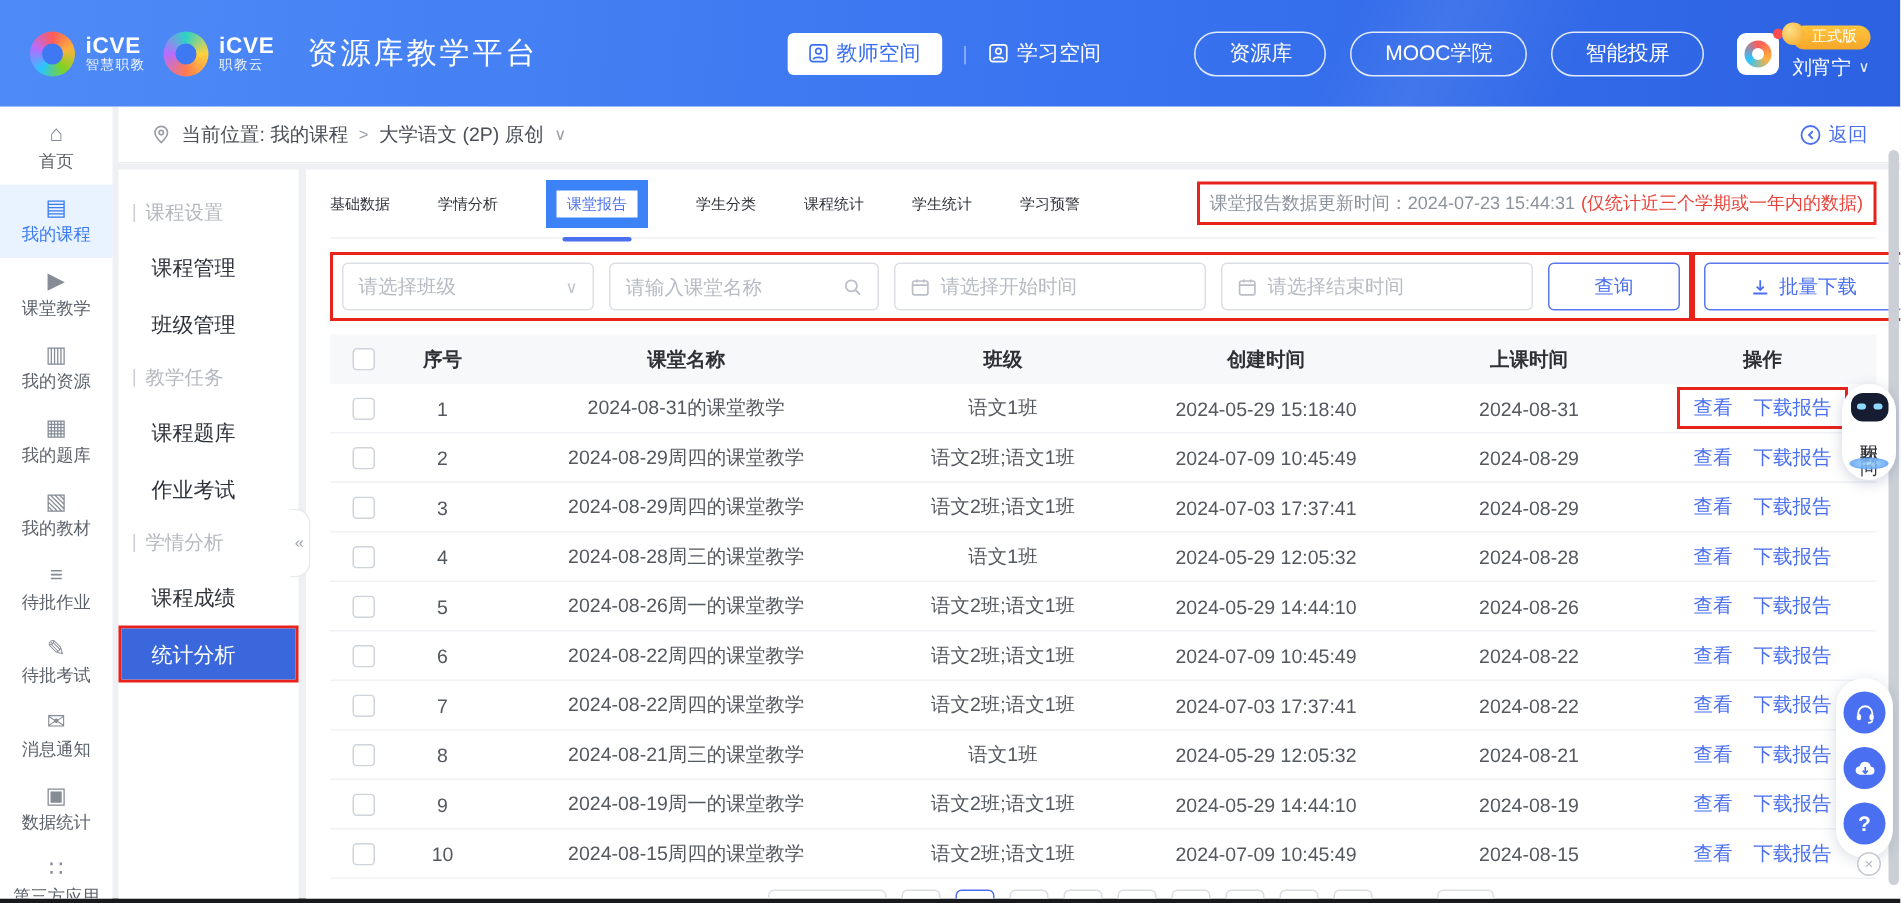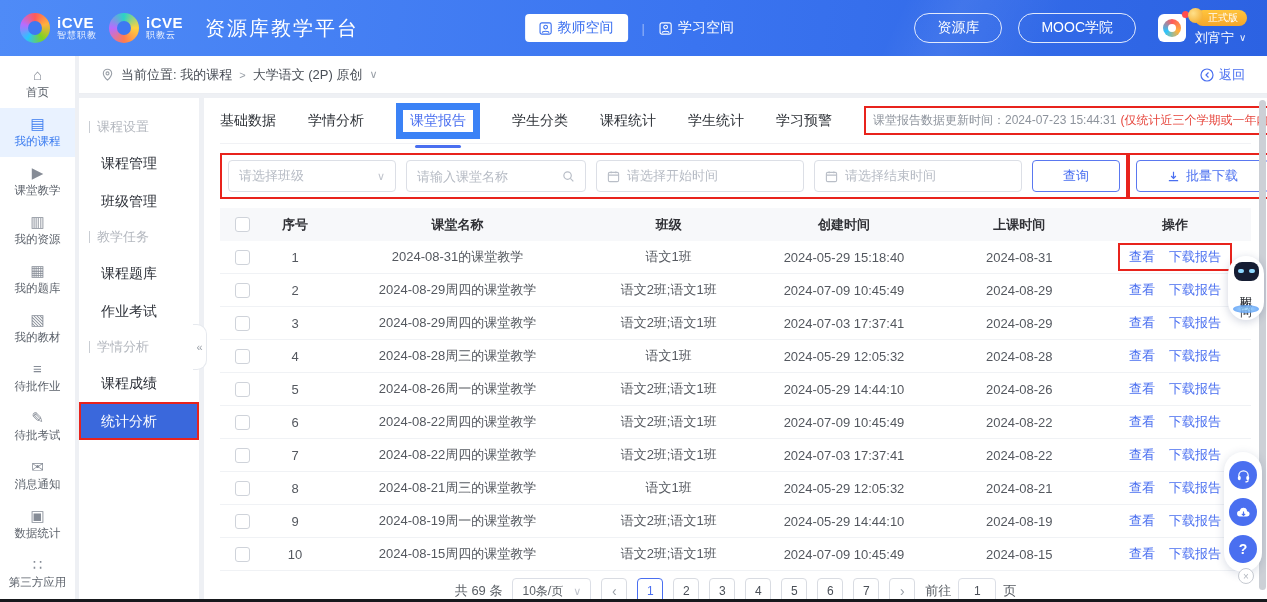--- a/index.html
+++ b/index.html
@@ -1,21 +1,21 @@
 <!DOCTYPE html>
 <html><head>
 <meta charset="utf-8">
 <style>
   *{margin:0;padding:0;box-sizing:border-box;}
   html,body{background:#fff;}
   body{font-family:"Liberation Sans","DejaVu Sans",sans-serif;}
   .app{position:relative;width:1267px;height:602px;background:#eef0f4;overflow:hidden;border-bottom:3px solid #17191d;}
 
   
-  .topbar{height:56px;background:linear-gradient(96deg,#4f8bf7 0%,#3a74f0 55%,#2c62e2 100%);display:flex;align-items:center;padding:0 20px;position:relative;color:#fff;}
+  .topbar{height:71px;background:linear-gradient(96deg,#4f8bf7 0%,#3a74f0 55%,#2c62e2 100%);display:flex;align-items:center;padding:0 20px;position:relative;color:#fff;}
   .topbar::after{content:"";position:absolute;right:0;top:0;width:45%;height:100%;background:linear-gradient(115deg,transparent 35%,rgba(255,255,255,.07) 45%,transparent 62%);pointer-events:none;}
   .logo-group{display:flex;align-items:center;gap:7px;margin-right:12px;}
   .logo-mark{width:30px;height:30px;border-radius:50%;background:conic-gradient(#ff5a5a,#ffb13d,#7ed321,#29c5ff,#b86bff,#ff5a5a);position:relative;flex:0 0 auto;}
   .logo-mark::after{content:"";position:absolute;inset:8px;border-radius:50%;background:#3e78f2;}
   .logo-mark.alt{background:conic-gradient(#2bd3c6,#ffd23d,#ff7a4f,#b86bff,#2bd3c6);}
   .logo-text{line-height:1.05;}
   .logo-text .en{font-weight:bold;font-size:15px;letter-spacing:.5px;}
   .logo-text .cn{font-size:9px;opacity:.92;letter-spacing:1px;}
   .app-title{font-size:20px;margin-left:10px;font-weight:500;letter-spacing:2px;}
   .top-center{position:absolute;left:50%;top:0;height:100%;transform:translateX(-52%);display:flex;align-items:center;gap:14px;}
@@ -54,21 +54,21 @@
   .side-group{height:34px;padding-left:10px;color:#b4b8bf;font-size:13px;display:flex;align-items:center;gap:7px;cursor:default;}
   .side-group::before{content:"";width:1px;height:12px;background:#c9cdd3;}
   .red-outline{border:2px solid #e8231c;}
   .side-item.active{background:#3a68dc;color:#fff;padding-left:20px;height:34px;line-height:34px;}
   .collapse-tab{position:absolute;left:114px;top:226px;width:14px;height:46px;background:#fff;border:1px solid #e6e9ee;border-left:none;border-radius:0 10px 10px 0;display:flex;align-items:center;justify-content:center;color:#9aa0a8;font-size:11px;cursor:pointer;z-index:3;}
 
   .main{flex:1;background:#fff;margin-left:5px;padding:0 16px;display:flex;flex-direction:column;min-width:0;}
 
   
   .tabs-row{display:flex;align-items:center;height:46px;border-bottom:1px solid #f1f2f5;gap:32px;position:relative;flex:0 0 auto;}
-  .tab{font-size:14px;color:#2f3339;cursor:pointer;position:relative;white-space:nowrap;}
+  .tab{font-size:10px;color:#2f3339;cursor:pointer;position:relative;white-space:nowrap;}
   .tab.active{color:#4a6ff0;}
   .tab .tab-inner{display:inline-block;}
   .tab.active .tab-inner{border:7px solid #3b82f6;padding:2px 7px;}
   .tab.active::after{content:"";position:absolute;left:50%;transform:translateX(-50%);bottom:-9px;width:46px;height:3px;background:#4a6ff0;border-radius:2px;}
   .notice{margin-left:auto;border:2px solid #e8231c;padding:4px 7px;font-size:12px;display:flex;gap:4px;align-items:center;white-space:nowrap;}
   .notice .muted{color:#8d939c;}
   .notice .warn{color:#e6453c;}
 
   
   .filter-row{display:flex;align-items:center;margin:9px 0 4px;flex:0 0 auto;}
@@ -164,20 +164,21 @@
               <path d="M3.5 11.5c0-2 7-2 7 0"></path>
             </svg>
           </span>
         <span>学习空间</span>
       </div>
     </div>
 
     <div class="top-right">
       <button class="pill">资源库</button>
       <button class="pill">MOOC学院</button>
+      <button class="pill">智能投屏</button>
       <div class="user">
         <div class="avatar">
             <span class="mini"></span>
           </div>
         <div class="user-col">
           <span class="ver-badge">正式版</span>
           <span class="user-name">
             <span>刘宵宁</span>
             <span class="dd">∨</span>
           </span>

